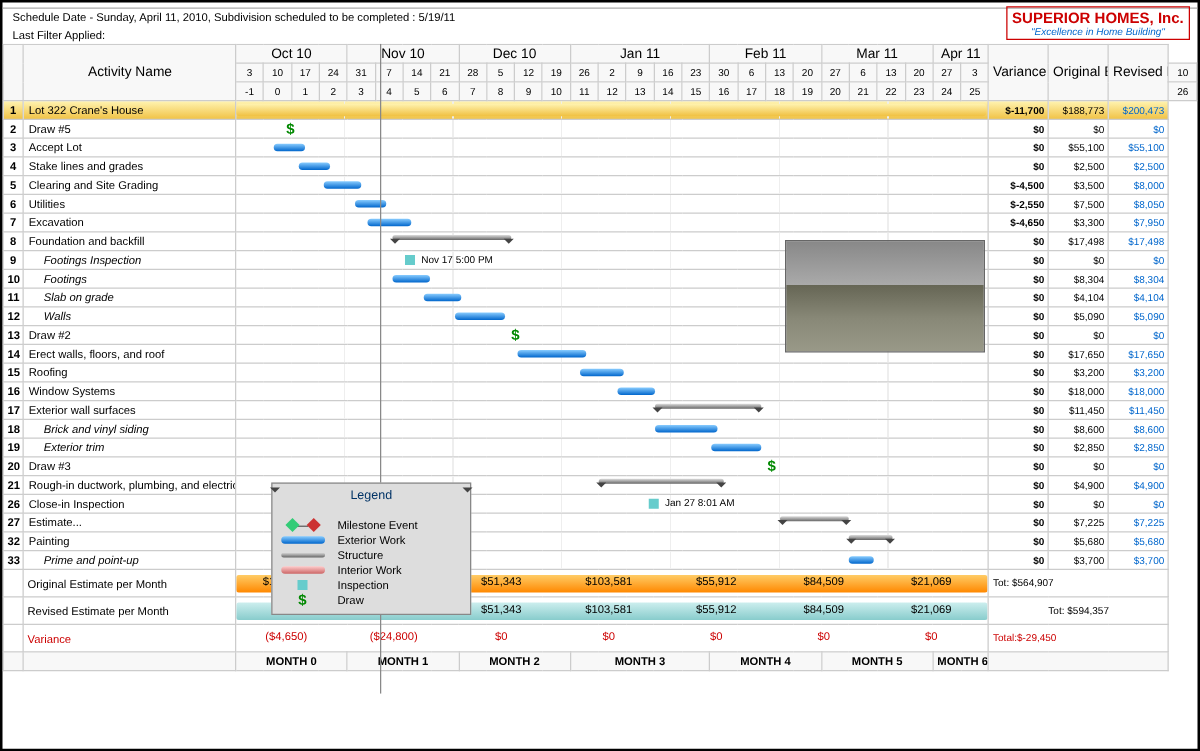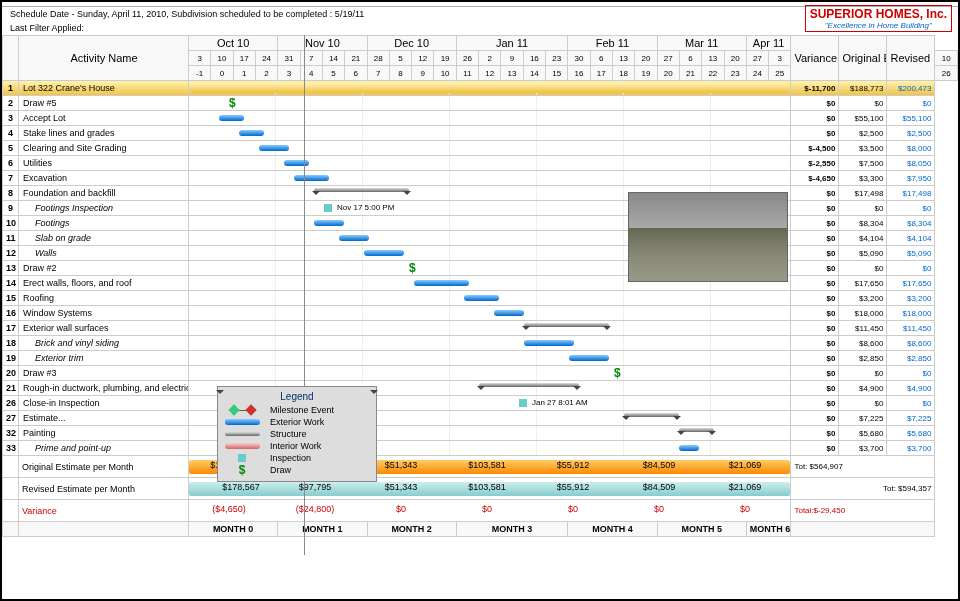--- a/index.html
+++ b/index.html
@@ -33,21 +33,21 @@
 .note{position:absolute;font-size:8px;top:2px}
 .mhdr th{text-align:center;font-size:11px}
 .dhdr th{text-align:center;font-size:8px;width:21px}
 .sumrow td{height:22px;vertical-align:middle}
 .obar{background:linear-gradient(#fc6,#f80);height:14px;margin:2px 0;border-radius:2px}
 .rbar{background:linear-gradient(#cee,#8cc);height:14px;margin:2px 0;border-radius:2px}
 .sumlabel{padding-right:8px;font-size:9px}
 .sumval{position:absolute;font-size:9px;top:4px;text-align:center;width:80px}
 .red{color:#c00}
 .legend{position:absolute;left:215px;top:384px;width:160px;background:#ddd;border:1px solid #888;padding:4px;z-index:20;font-size:9px}
-.legend .lt{text-align:center;color:#036;font-size:10px;margin-bottom:3px}
+.legend .lt{text-align:center;color:#036;font-size:10px;margin-bottom:13px}
 .legend .lr{display:flex;align-items:center;margin:2px 0;gap:8px}
 .legend .sw{width:40px;height:8px;display:flex;align-items:center;justify-content:center}
 .photo{position:absolute;right:170px;top:190px;width:160px;height:90px;background:linear-gradient(#888 0%,#aaa 40%,#665 40%,#887 70%,#998 100%);border:1px solid #666;z-index:15}
 .vline{position:absolute;width:1px;background:#888;top:0;bottom:0;z-index:5}
 .monthfoot td{text-align:center;font-weight:bold;background:#f8f8f8}
 .tlcell{position:relative;padding:0}
 .gridlines{position:absolute;inset:0;background:repeating-linear-gradient(90deg,transparent,transparent 86px,#eee 86px,#eee 87px)}
 </style>
 </head>
 <body>
@@ -440,21 +440,21 @@
           <td class="tlcell" colspan="27">
             <div class="rbar"></div>
             <span class="sumval " style="left:12px">$178,567</span>
             <span class="sumval " style="left:86px">$97,795</span>
             <span class="sumval " style="left:172px">$51,343</span>
             <span class="sumval " style="left:258px">$103,581</span>
             <span class="sumval " style="left:344px">$55,912</span>
             <span class="sumval " style="left:430px">$84,509</span>
             <span class="sumval " style="left:516px">$21,069</span>
           </td>
-          <td class="money " colspan="3" style="text-align:right">Tot: $594,357</td>
+          <td class="money " colspan="3" style="text-align:center">Tot: $594,357</td>
         </tr>
         <tr class="sumrow">
           <td></td>
           <td class="sumlabel red">Variance</td>
           <td class="tlcell" colspan="27">
             <span class="sumval red" style="left:0px">($4,650)</span>
             <span class="sumval red" style="left:86px">($24,800)</span>
             <span class="sumval red" style="left:172px">$0</span>
             <span class="sumval red" style="left:258px">$0</span>
             <span class="sumval red" style="left:344px">$0</span>

